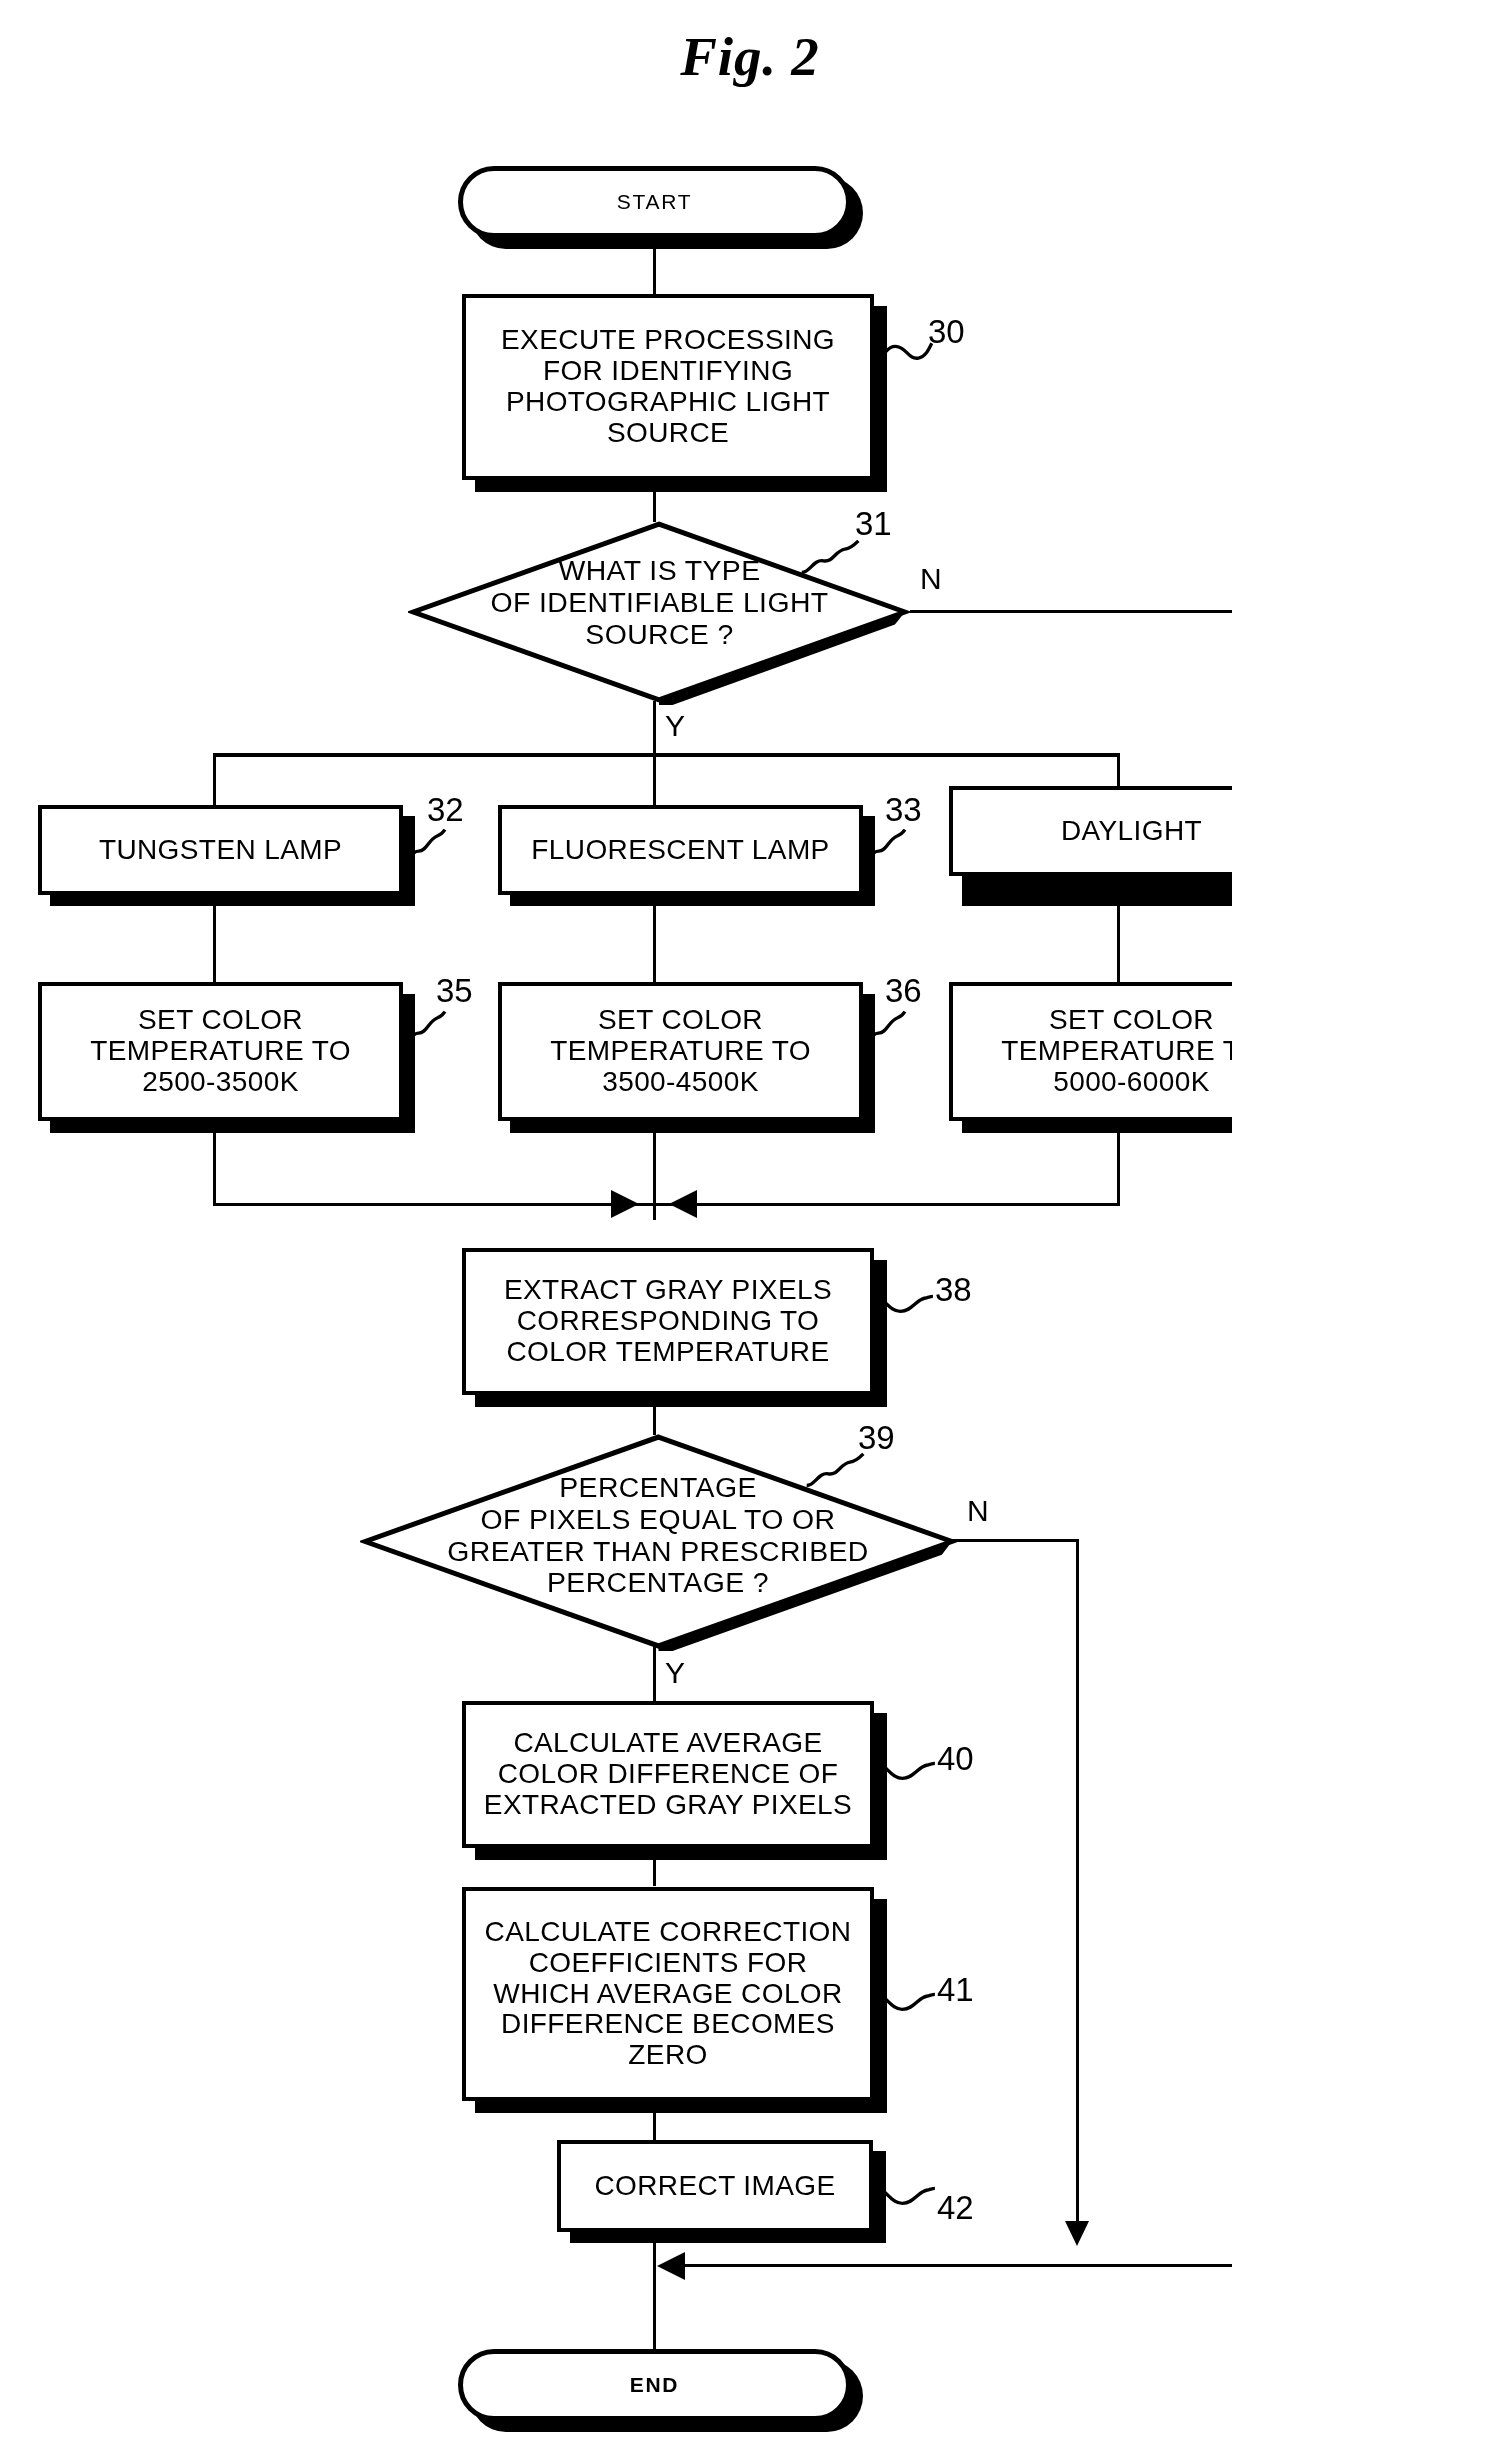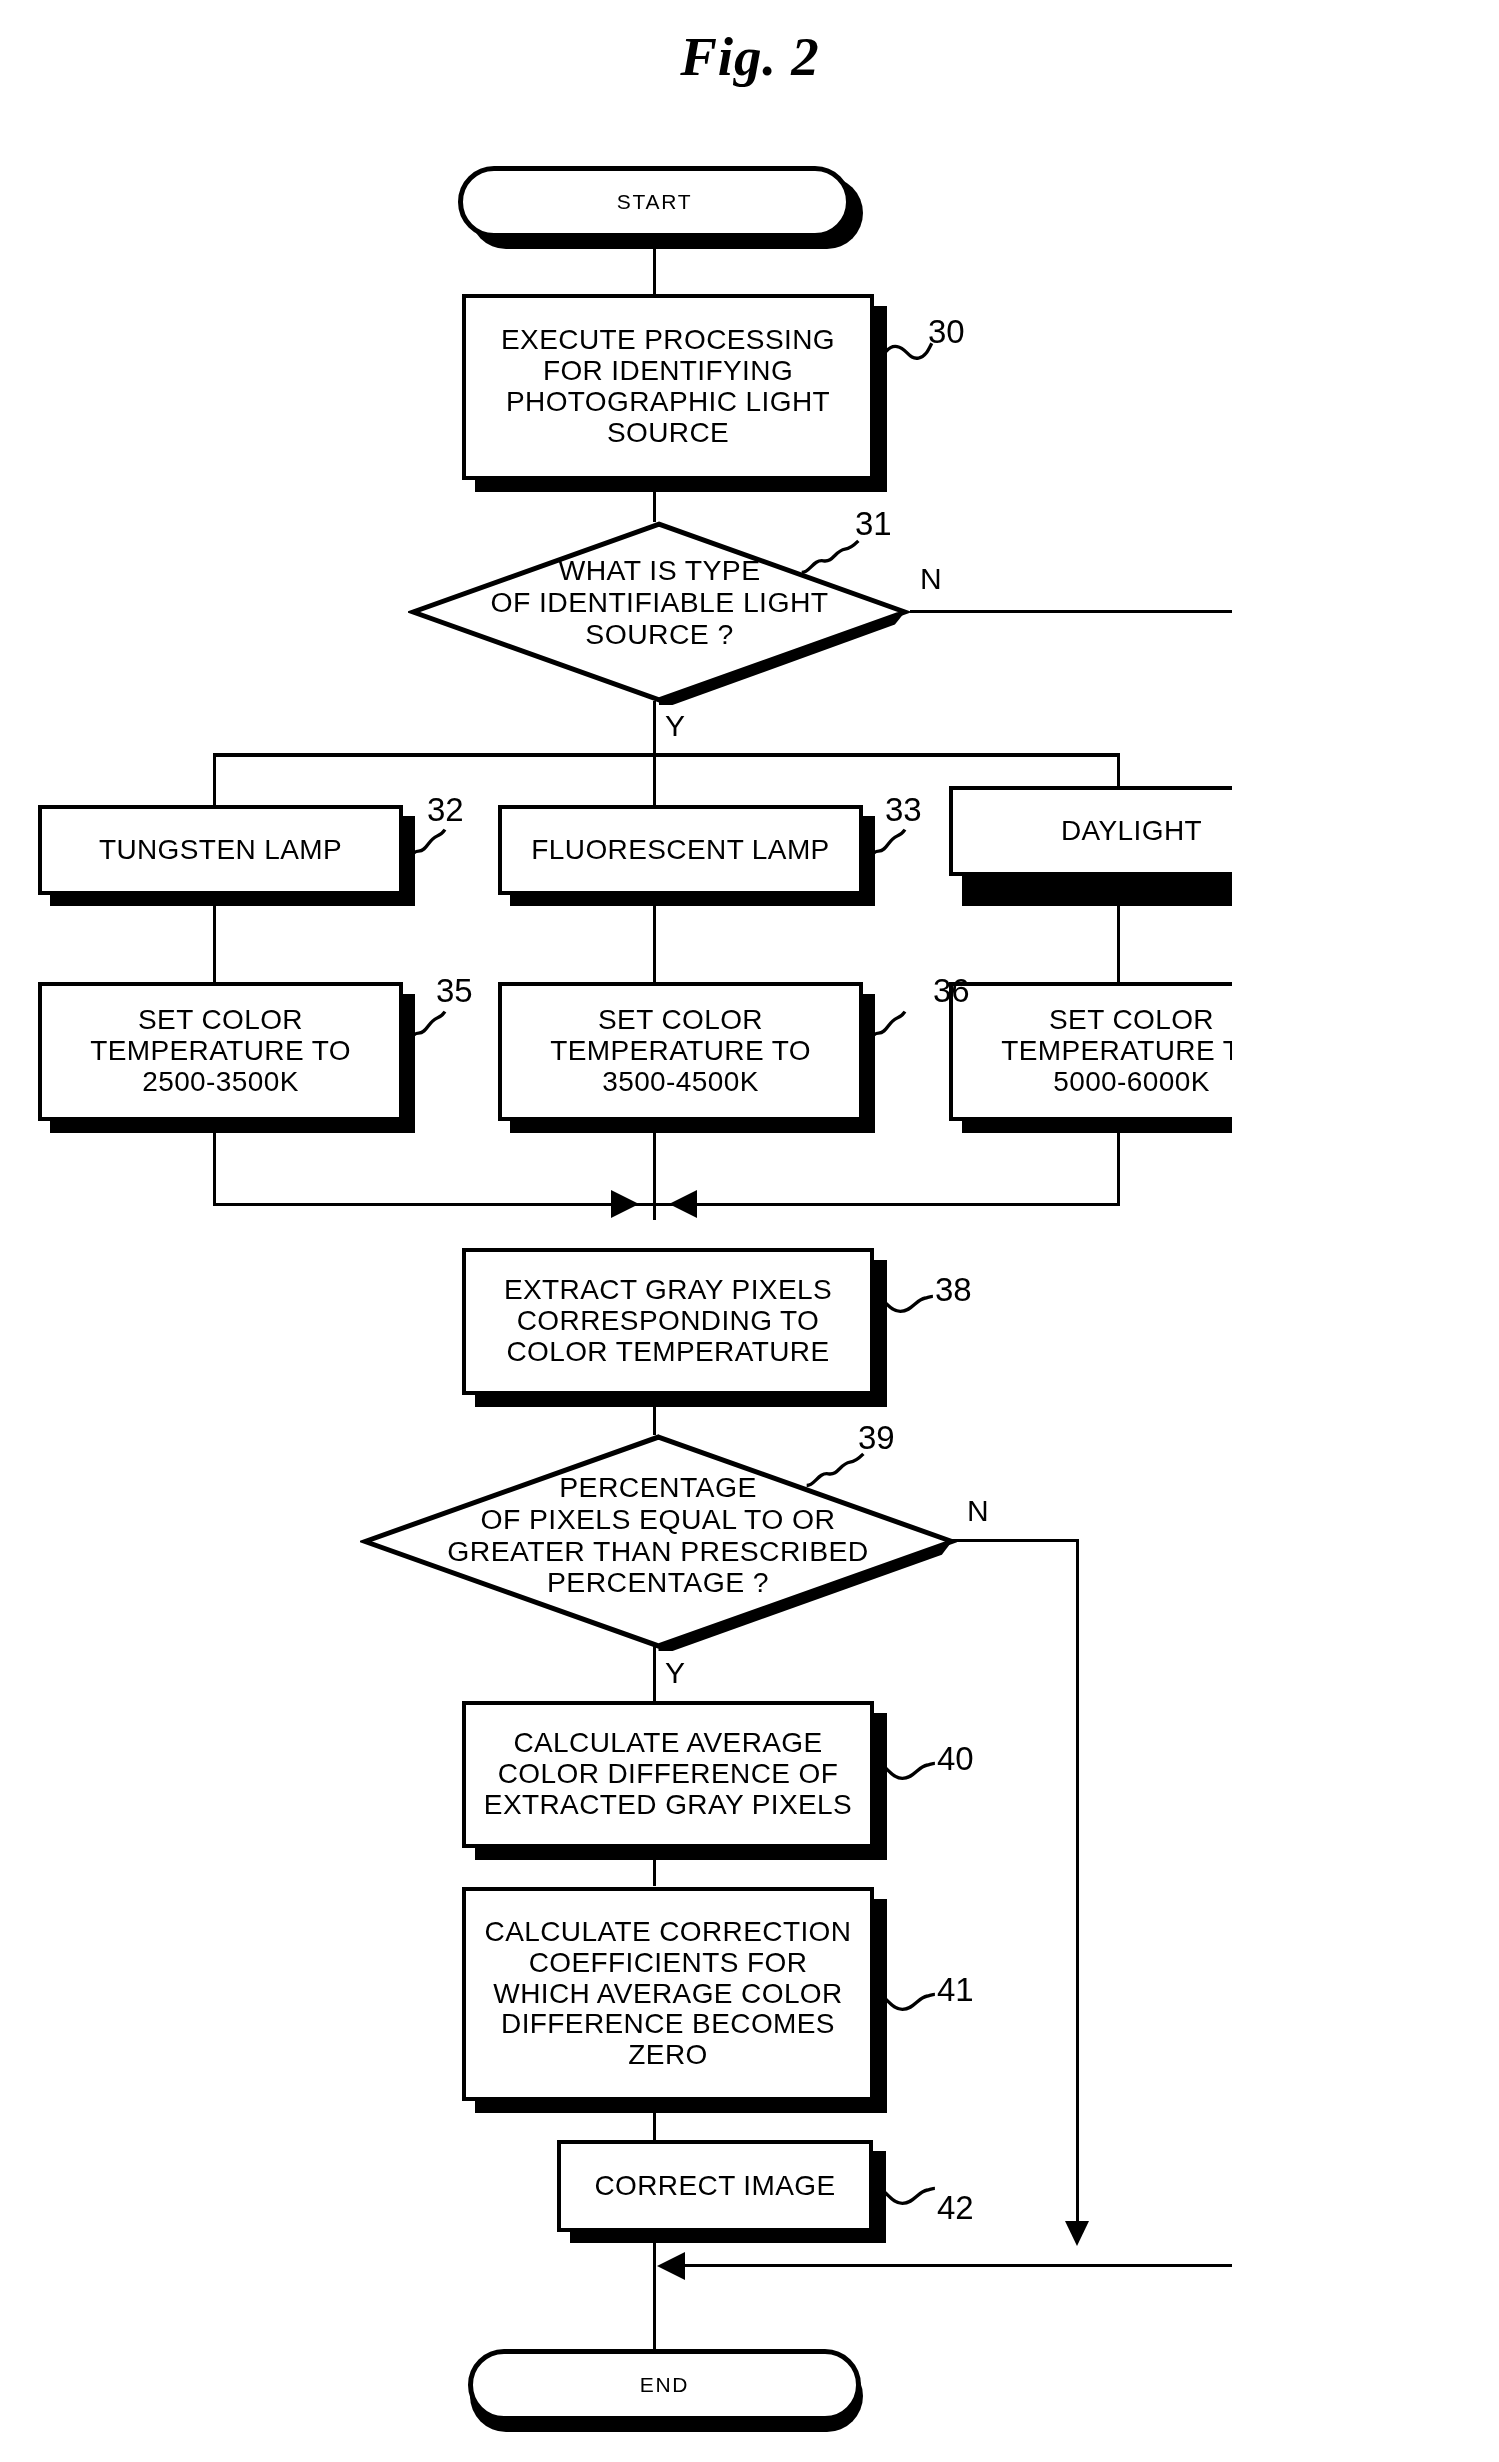--- a/index.html
+++ b/index.html
@@ -262,21 +262,21 @@
         <path d="M2 42 C10 42, 12 28, 22 28 C32 28, 34 14, 44 10 C50 8, 52 5, 54 2" fill="none" stroke="#000" stroke-width="4"></path>
       </svg>
   </div>
 
   <div class="shadow" style="left:510px; top:994px; width:365px; height:139px;"></div>
   <div class="node" style="left:498px; top:982px; width:365px; height:139px;">
     <span class="txt">SET COLOR
 TEMPERATURE TO
 3500-4500K</span>
   </div>
-  <div class="ref-num" style="left:933px; top:972px;text-align:right;">36</div>
+  <div class="ref-num" style="left:885px; top:972px;text-align:right;">36</div>
   <div class="leader" style="left:860px; top:1010px;">
     <svg width="47" height="38" viewBox="0 0 56 46">
         <path d="M2 42 C10 42, 12 28, 22 28 C32 28, 34 14, 44 10 C50 8, 52 5, 54 2" fill="none" stroke="#000" stroke-width="4"></path>
       </svg>
   </div>
 
   <div class="shadow" style="left:962px; top:994px; width:365px; height:139px;"></div>
   <div class="node" style="left:949px; top:982px; width:365px; height:139px;">
     <span class="txt">SET COLOR
 TEMPERATURE TO
@@ -375,18 +375,18 @@
   <div class="ref-num" style="left:937px; top:2165px;margin-top:24px;">42</div>
   <div class="leader" style="left:877px; top:2180px;">
     <svg width="59" height="28.4" viewBox="0 0 70 34">
         <path d="M2 12 C12 12, 16 28, 30 28 C44 28, 48 14, 60 12 C64 11, 67 10, 69 10" fill="none" stroke="#000" stroke-width="4"></path>
       </svg>
   </div>
 
   <div class="ln-v" style="left:653px; top:2232px; height:119px;"></div>
 
   <div class="shadow-round" style="left:470px; top:2360px; width:393px; height:72px;"></div>
-  <div class="node terminal" style="left:468px; top:2349px; width:393px; height:72px;">
+  <div class="node terminal" style="left:458px; top:2349px; width:393px; height:72px;font-weight:bold;">
     <span class="txt">END</span>
   </div>
 
 </div>
 
 
 </body></html>

